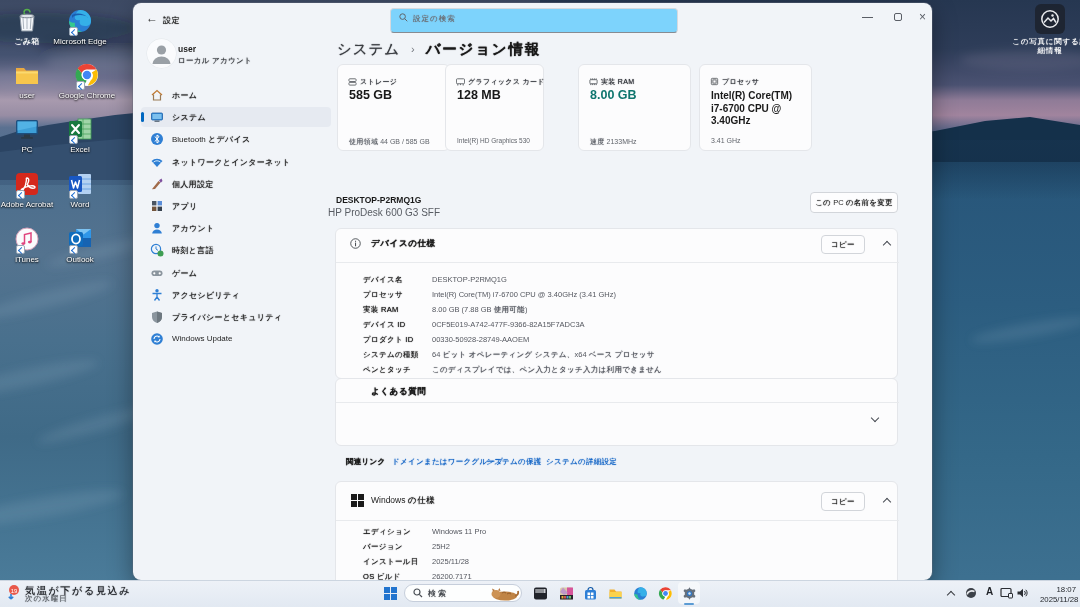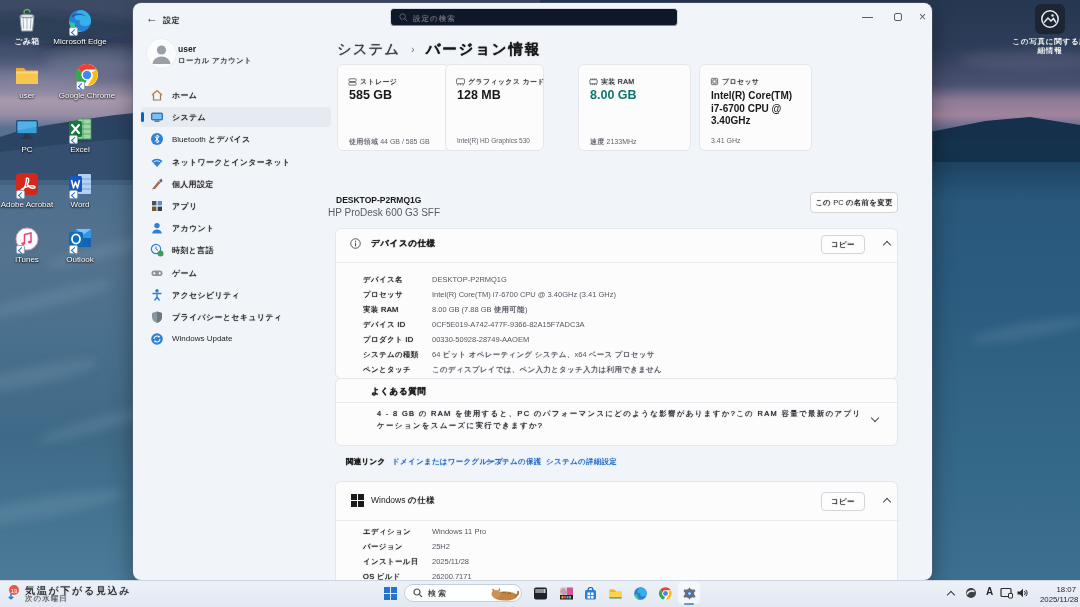--- a/index.html
+++ b/index.html
@@ -90,21 +90,21 @@
 </svg>
 
 <div id="win" class="a">
 
   <div class="a" style="left:13px;top:8px;width:14px;height:14px;color:#333;font-size:12px;line-height:14px">←</div>
   <div class="a" style="left:30px;top:12px;font-size:8px;color:#1f1f1f;letter-spacing:.5px;text-shadow:0 0 1px">設定</div>
   <div class="a" style="left:729px;top:14px;width:11px;height:1.2px;background:#5a5e66"></div>
   <div class="a" style="left:761px;top:10px;width:8px;height:8px;border:1px solid #5a5e66;border-radius:2px"></div>
   <div class="a" style="left:786px;top:7px;font-size:12px;color:#5a5e66">×</div>
 
-  <div class="a" style="left:257px;top:5px;width:288px;height:18px;background:#0f172a;border:1px solid #d6d9de;border-bottom-color:#878b92;border-radius:4px">
+  <div class="a" style="left:257px;top:5px;width:288px;height:25px;background:#7dd3fc;border:1px solid #d6d9de;border-bottom-color:#878b92;border-radius:4px">
     <svg class="a" style="left:8px;top:4px" width="9" height="9" viewBox="0 0 10 10">
         <circle cx="4" cy="4" r="3.1" fill="none" stroke="#5f6368" stroke-width="1.1"></circle>
         <line x1="6.4" y1="6.4" x2="9.2" y2="9.2" stroke="#5f6368" stroke-width="1.1"></line>
       </svg>
     <span class="a" style="left:22px;top:4.5px;font-size:7.5px;color:#6b6f76;letter-spacing:1px;text-shadow:0 0 1px">設定の検索</span>
   </div>
 
   <div class="a" style="left:14px;top:36px;width:29px;height:29px;border-radius:50%;background:#fafbfd;box-shadow:0 0 0 .5px #e2e6ea"></div>
   <svg class="a" style="left:14px;top:36px" width="29" height="29" viewBox="0 0 29 29">
       <circle cx="14.5" cy="11" r="4.6" fill="#9aa0a6"></circle>
@@ -277,21 +277,20 @@
 <div class="val" style="left:299px;top:317px">0CF5E019-A742-477F-9366-82A15F7ADC3A</div>
 <div class="lbl j" style="left:230px;top:332px">プロダクト ID</div>
 <div class="val" style="left:299px;top:332px">00330-50928-28749-AAOEM</div>
 <div class="lbl j" style="left:230px;top:347px">システムの種類</div>
 <div class="val" style="left:299px;top:347px">64 <span class="jt">ビット オペレーティング システム、</span>x64 <span class="jt">ベース プロセッサ</span></div>
 <div class="lbl j" style="left:230px;top:362px">ペンとタッチ</div>
 <div class="val" style="left:299px;top:362px"><span class="jt">このディスプレイでは、ペン入力とタッチ入力は利用できません</span></div>
 <div class="card" style="left:202px;top:375px;width:563px;height:68px">
         <div class="a jh" style="left:35px;top:7px;font-size:8.5px;font-weight:bold;color:#191919">よくある質問</div>
         <div class="a" style="left:0;top:23px;width:563px;height:1px;background:#e8eaed"></div>
-        <div class="a" style="left:41px;top:29px;width:488px;font-size:7.5px;color:#27292e;line-height:12px;letter-spacing:1.3px;text-shadow:0 0 1px">4 - 8 GB の RAM を使用すると、PC のパフォーマンスにどのような影響がありますか?この RAM 容量で最新のアプリケーションをスムーズに実行できますか?</div>
         <div class="cdn" style="left:536px;top:36px"></div>
       </div>
 <div class="a" style="left:213px;top:454px;font-size:7.5px;font-weight:bold;color:#191919;letter-spacing:.3px;text-shadow:0 0 1px">関連リンク</div>
 <div class="a" style="left:259px;top:454px;font-size:7.5px;color:#0f62c5;letter-spacing:.3px;text-shadow:0 0 1px">ドメインまたはワークグループ</div>
 <div class="a" style="left:353px;top:454px;font-size:7.5px;color:#0f62c5;letter-spacing:.3px;text-shadow:0 0 1px">システムの保護</div>
 <div class="a" style="left:413px;top:454px;font-size:7.5px;color:#0f62c5;letter-spacing:.3px;text-shadow:0 0 1px">システムの詳細設定</div>
 <div class="card" style="left:202px;top:478px;width:563px;height:110px">
         <svg class="a" style="left:15px;top:12px" width="13" height="13" viewBox="0 0 13 13">
           <g fill="#1a1a1a">
             <rect x="0" y="0" width="6" height="6"></rect>

